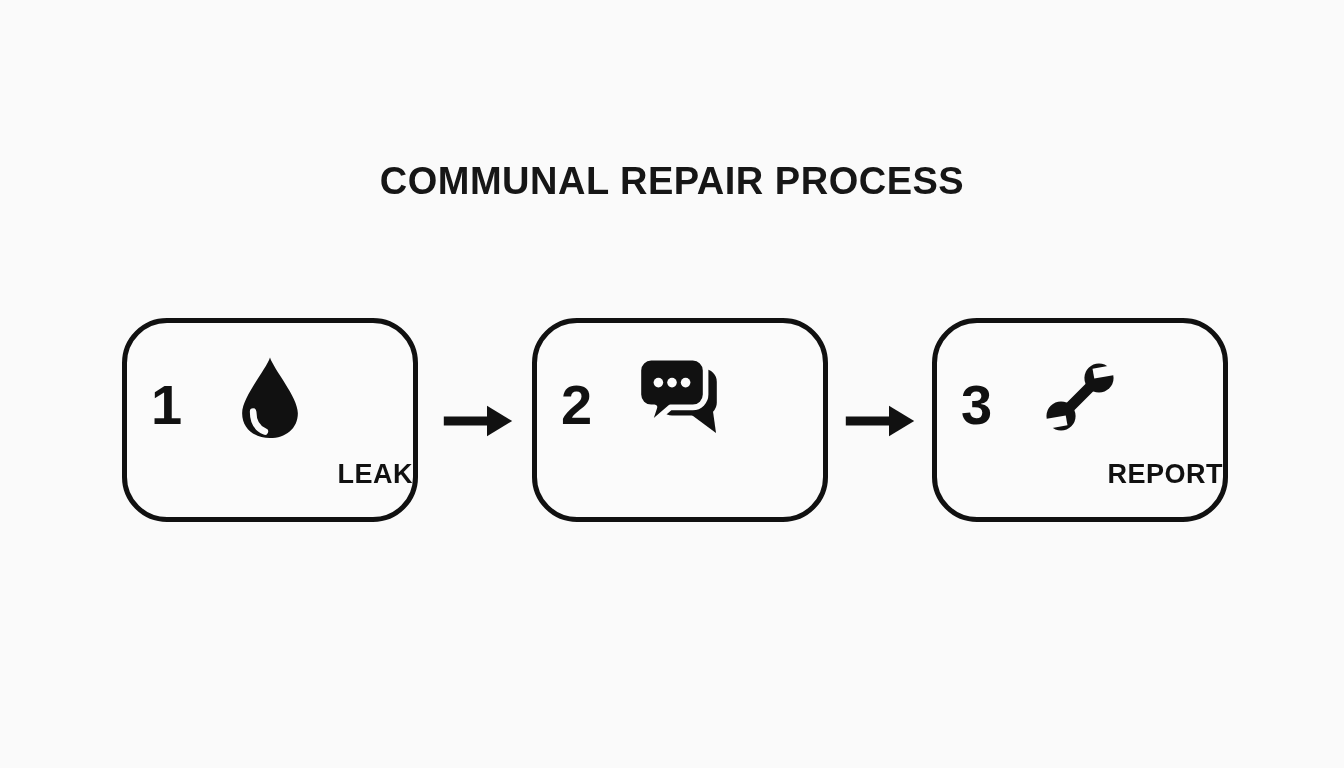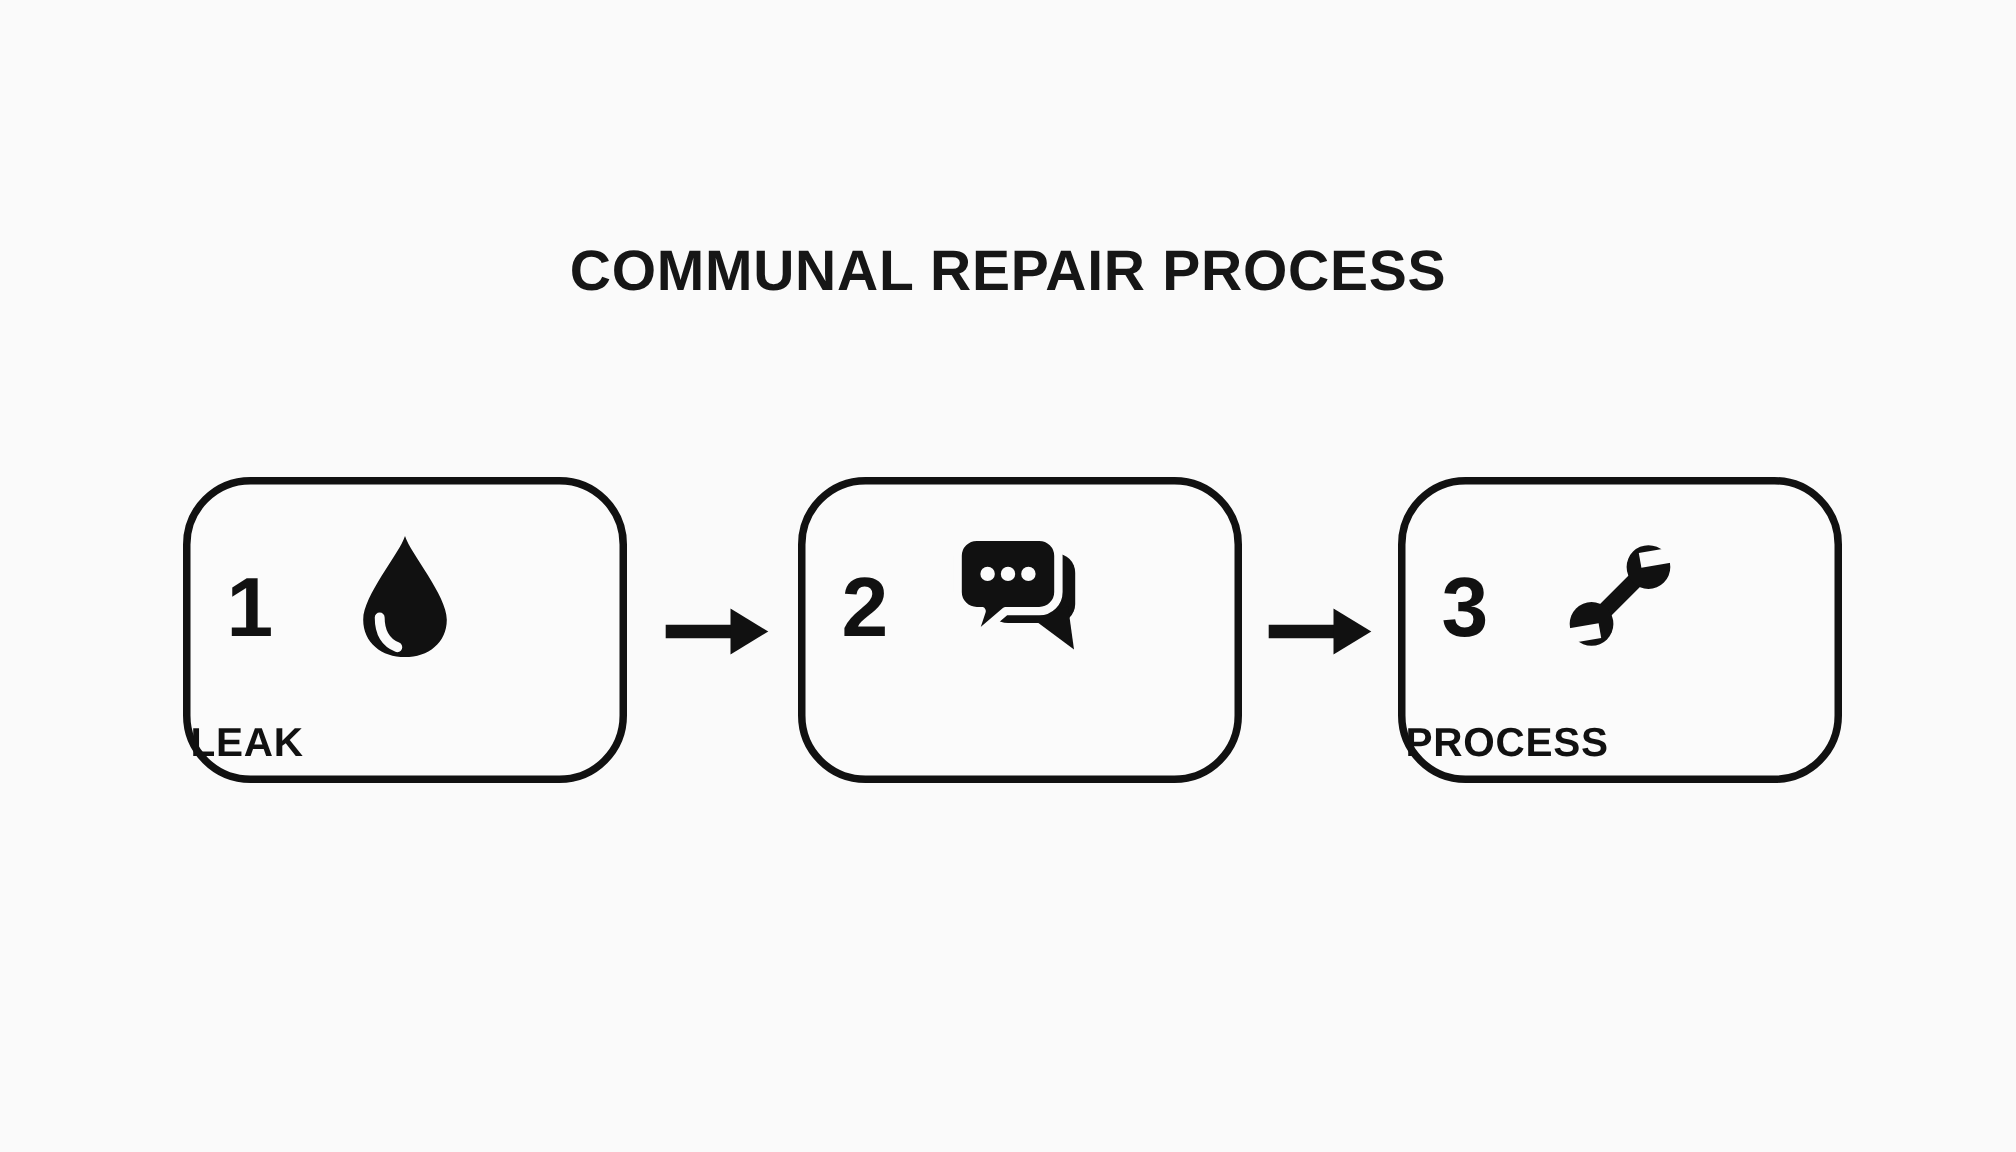--- a/index.html
+++ b/index.html
@@ -46,23 +46,23 @@
   .step-icon {
     position: absolute;
     left: 50%; top: 28px;
     transform: translateX(-50%);
     width: 100px; height: 92px;
     display: flex; align-items: center; justify-content: center;
   }
   .step-icon svg { display: block; }
   .step-label {
     position: absolute;
-    left: 0; top: 157px;
+    left: 0; top: 136px;
     width: 100%;
-    text-align: left;
+    text-align: right;
     font-size: 27px;
     font-weight: 700;
     letter-spacing: 0.5px;
     color: #111111;
   }
   .connector {
     position: absolute;
     top: 398px;
     width: 72px; height: 46px;
   }
@@ -123,16 +123,16 @@
       <svg width="92" height="92" viewBox="0 0 120 120" aria-hidden="true">
         <g transform="rotate(-45 60 60)">
           <rect x="24" y="53" width="72" height="14" fill="#111111"></rect>
           <circle cx="25" cy="60" r="19" fill="#111111"></circle>
           <circle cx="95" cy="60" r="19" fill="#111111"></circle>
           <rect x="-2" y="53.5" width="31" height="13" fill="#fbfbfb" transform="rotate(35 13 60)"></rect>
           <rect x="91" y="53.5" width="31" height="13" fill="#fbfbfb" transform="rotate(35 107 60)"></rect>
         </g>
       </svg>
     </div>
-    <div class="step-label">PROCESS</div>
+    <div class="step-label">REPORT</div>
   </div>
 
 </div>
 
 </body></html>

